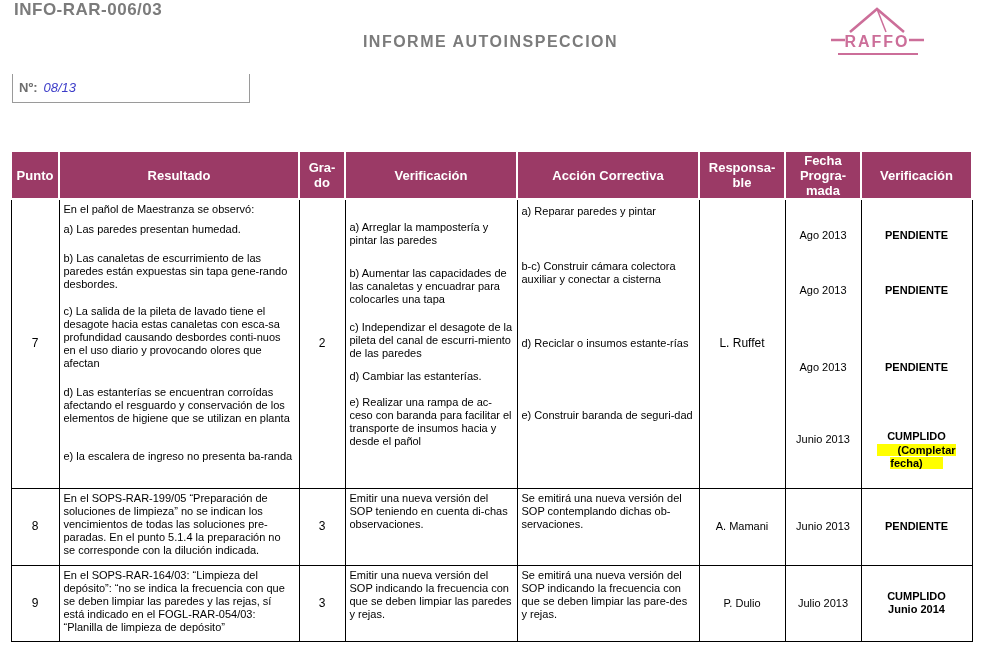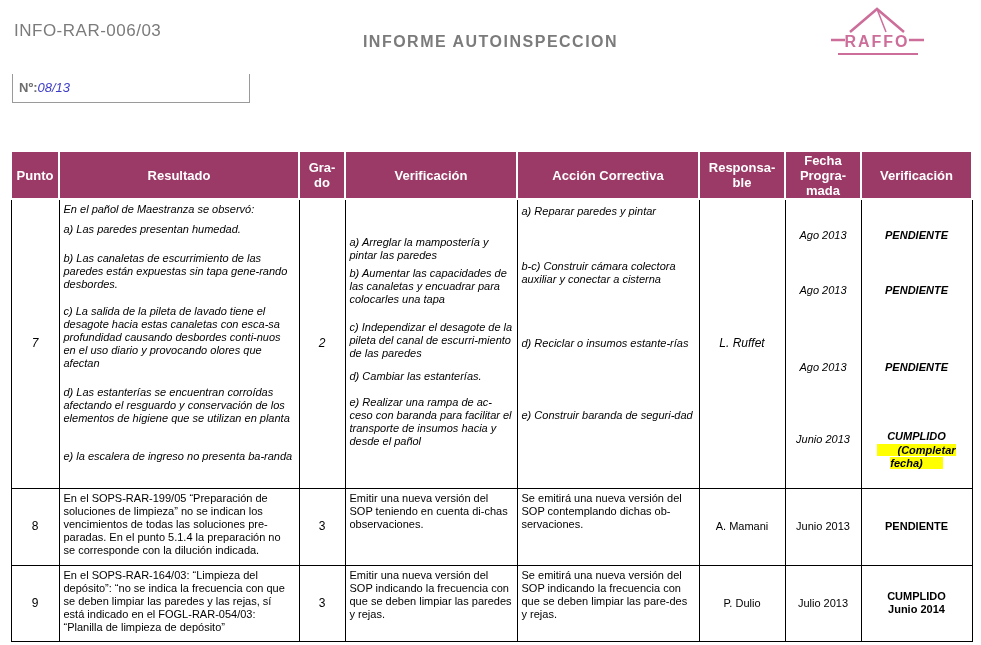--- a/index.html
+++ b/index.html
@@ -9,38 +9,38 @@
     --logo-pink:#cc6e99;
     --muted:#7b7b7b;
   }
   *{margin:0;padding:0;box-sizing:border-box;}
   html,body{background:#fff;}
   body{
     width:981px;height:645px;position:relative;overflow:hidden;
     font-family:"Liberation Sans", sans-serif;color:#000;
   }
   .doc-code{
-    position:absolute;top:21px;left:14px;
-    font-size:17px;font-weight:normal;color:var(--muted);letter-spacing:.5px;
+    position:absolute;top:0;left:14px;
+    font-size:17px;font-weight:bold;color:var(--muted);letter-spacing:.5px;
   }
   .page-title{
     position:absolute;top:33px;left:0;width:100%;text-align:center;
     font-size:16px;font-weight:bold;color:var(--muted);letter-spacing:1.5px;
   }
   .logo{position:absolute;top:2px;right:56px;width:95px;height:56px;}
   
   .meta{position:absolute;top:74px;left:12px;width:238px;}
   .meta-area{
     border:1px solid #9a9a9a;height:29px;line-height:28px;text-align:center;
     color:var(--accent-blue);font-style:italic;font-weight:bold;font-size:13px;letter-spacing:1px;
   }
   .meta-row{
     display:flex;border:1px solid #9a9a9a;border-top:none;height:29px;line-height:28px;font-size:13px;
   }
-  .meta-cell{padding:0 6px;display:flex;align-items:center;}
+  .meta-cell{padding:0 6px;display:flex;gap:6px;align-items:center;}
   .meta-cell.second{border-left:1px solid #9a9a9a;flex:1;}
   .meta-label{font-weight:bold;color:#6e6e6e;}
   .meta-value{color:var(--accent-blue);font-style:italic;}
   .meta-value.small{font-size:12px;}
   
   table.report{
     position:absolute;top:150px;left:10px;width:961px;
     border-collapse:collapse;table-layout:fixed;
   }
   th{
@@ -52,21 +52,21 @@
     border:1px solid #000;font-size:11px;line-height:13px;
     padding:3px 4px;vertical-align:top;background:#fff;
   }
   td.center{text-align:center;}
   td.mid{vertical-align:middle;font-size:12px;}
   td.rel{position:relative;padding:0;}
   .abs{position:absolute;left:4px;right:4px;font-size:11px;line-height:13px;}
   .absc{position:absolute;left:2px;right:2px;font-size:11px;line-height:13px;text-align:center;margin-top:24px;}
   .vbold{font-weight:bold;}
   .verif{font-weight:bold;}
-  tr.r7 td{height:289px;font-style:italic;}
+  tr.r7 td{height:289px;}
   tr.r8 td{height:77px;}
   tr.r9 td{height:76px;}
   .highlight{background:var(--highlight);padding:0 20px;font-weight:bold;text-align:center;}
   .logo-text{
     font-family:"Liberation Sans", sans-serif;
   }
 </style>
 </head>
 <body>
 
@@ -125,21 +125,21 @@
     <td class="rel">
       <div class="abs" style="top:3px">En el pañol de Maestranza se observó:</div>
       <div class="abs" style="top:23px">a) Las paredes presentan humedad.</div>
       <div class="abs" style="top:52px">b) Las canaletas de escurrimiento de las paredes están expuestas sin tapa gene-rando desbordes.</div>
       <div class="abs" style="top:105px">c) La salida de la pileta de lavado tiene el desagote hacia estas canaletas con esca-sa profundidad causando desbordes conti-nuos en el uso diario y provocando olores que afectan</div>
       <div class="abs" style="top:186px">d) Las estanterías se encuentran corroídas afectando el resguardo y conservación de los elementos de higiene que se utilizan en planta</div>
       <div class="abs" style="top:250px">e) la escalera de ingreso no presenta ba-randa</div>
     </td>
     <td class="center mid">2</td>
     <td class="rel">
-      <div class="abs" style="top:36px">a) Arreglar la mampostería y pintar las paredes</div>
+      <div class="abs" style="top:21px">a) Arreglar la mampostería y pintar las paredes</div>
       <div class="abs" style="top:67px">b) Aumentar las capacidades de las canaletas y encuadrar para colocarles una tapa</div>
       <div class="abs" style="top:121px">c) Independizar el desagote de la pileta del canal de escurri-miento de las paredes</div>
       <div class="abs" style="top:170px">d) Cambiar las estanterías.</div>
       <div class="abs" style="top:196px">e) Realizar una rampa de ac-ceso con baranda para facilitar el transporte de insumos hacia y desde el pañol</div>
     </td>
     <td class="rel">
       <div class="abs" style="top:5px">a) Reparar paredes y pintar</div>
       <div class="abs" style="top:60px">b-c) Construir cámara colectora auxiliar y conectar a cisterna</div>
       <div class="abs" style="top:137px">d) Reciclar o insumos estante-rías</div>
       <div class="abs" style="top:209px">e) Construir baranda de seguri-dad</div>

